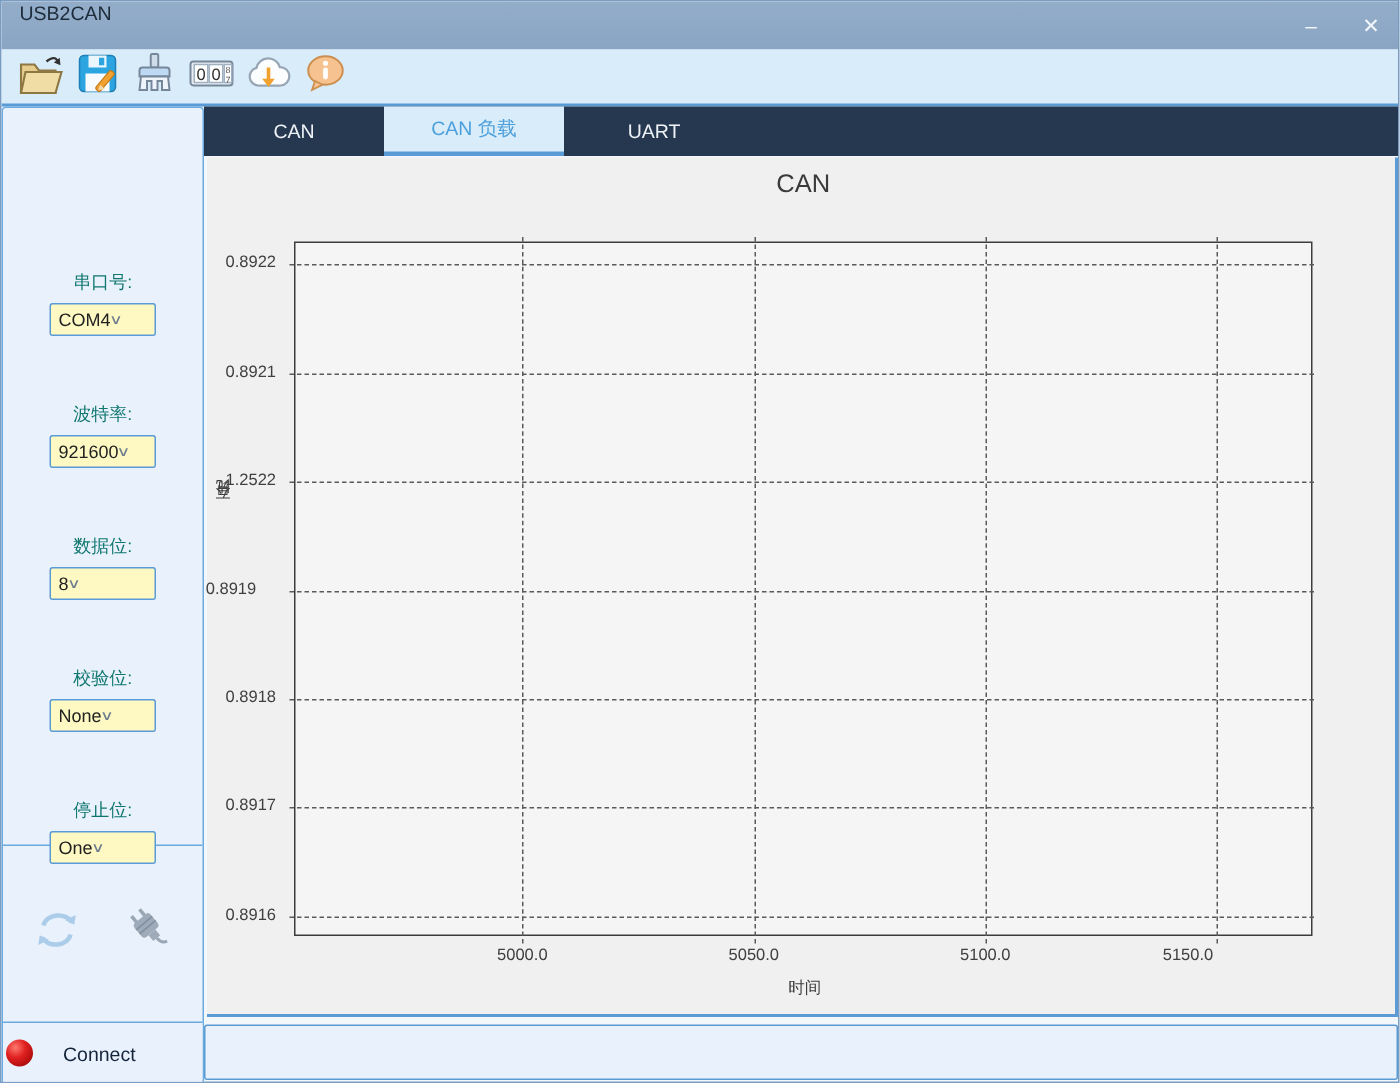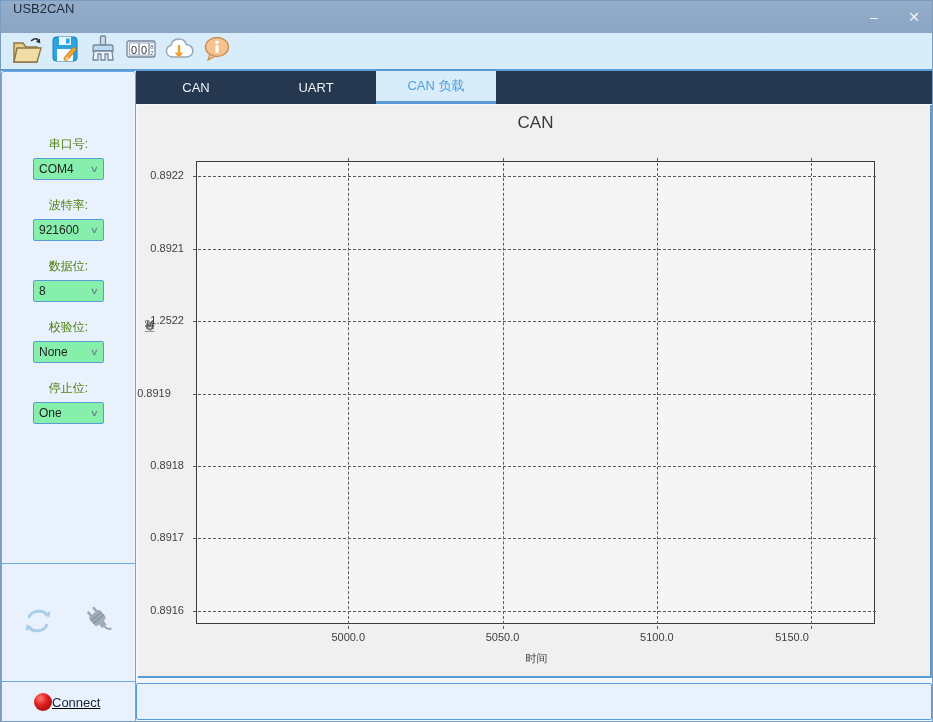--- a/index.html
+++ b/index.html
@@ -25,36 +25,36 @@
   }
   .toolbtn { width:36px; height:34px; display:flex; align-items:center; justify-content:center; }
   
   #sidebar {
     position:absolute; left:0; top:70px; width:135px; height:652px;
     background:#e9f2fc; border:1px solid #6aaade; border-radius:3px;
     display:flex; flex-direction:column;
   }
   #sidebar-fields { height:492px; padding-top:64px; border-bottom:1px solid #6aaade; }
   .field-group { margin-bottom:17px; text-align:center; }
-  .field-label { font-size:12px; color:#4d7c0f; margin-bottom:5px; }
+  .field-label { font-size:12px; color:#0f766e; margin-bottom:5px;margin-top:44px; }
   .combo {
-    width:71px; height:22px; margin:0 auto; background:#86efac;
+    width:71px; height:22px; margin:0 auto; background:#fef9c3;
     border:1px solid #5b9bd5; border-radius:2px;
-    display:flex; align-items:center; justify-content:space-between;
+    display:flex; align-items:center; 
     padding:0 5px; font-size:12px; color:#222; cursor:default;
   }
   .combo .chev { font-size:9px; color:#6b7c8d; transform:scaleX(1.4); }
   #sidebar-actions {
     height:118px; border-bottom:1px solid #6aaade;
     display:flex; align-items:center; justify-content:center; gap:22px;
   }
   .sidebtn { width:40px; height:40px; display:flex; align-items:center; justify-content:center; }
   #connect-bar {
-    flex:1; display:flex; align-items:center; padding-left:32px; 
-    background:#e9f2fc; border-radius:0 0 3px 3px;text-decoration:underline;
+    flex:1; display:flex; align-items:center; padding-left:2px; gap:20px;
+    background:#e9f2fc; border-radius:0 0 3px 3px;
   }
   #connect-led {
     width:18px; height:18px; border-radius:50%;
     background:radial-gradient(circle at 35% 30%, #ff7a6e 0%, #e02020 40%, #8f0000 100%);
   }
   #connect-label { font-size:13px; color:#14243a; }
   
   #main { position:absolute; left:135px; top:70px; width:798px; height:528px; }
   #tabbar { position:absolute; left:0; top:0; width:798px; height:33px; background:#253850; display:flex; }
   .tab { width:120px; height:33px; display:flex; align-items:center; justify-content:center;
@@ -246,22 +246,22 @@
 
     <div id="connect-bar">
       <span id="connect-led"></span>
       <span id="connect-label">Connect</span>
     </div>
   </div>
 
   <div id="main">
     <div id="tabbar">
       <div class="tab">CAN</div>
+      <div class="tab active">CAN 负载</div>
       <div class="tab">UART</div>
-      <div class="tab active">CAN 负载</div>
     </div>
 
     <div id="chart-panel">
       <div id="chart-title">CAN</div>
       <div id="chart-subtitle">总线负载</div>
       <div id="plot">
         <div id="ylabel">百分比</div>
         <div id="xlabel">时间</div>
       <div class="vgrid" style="left: 151.232px;"></div>
           <div class="xtick-label" style="left: 121.232px;">5000.0</div>

